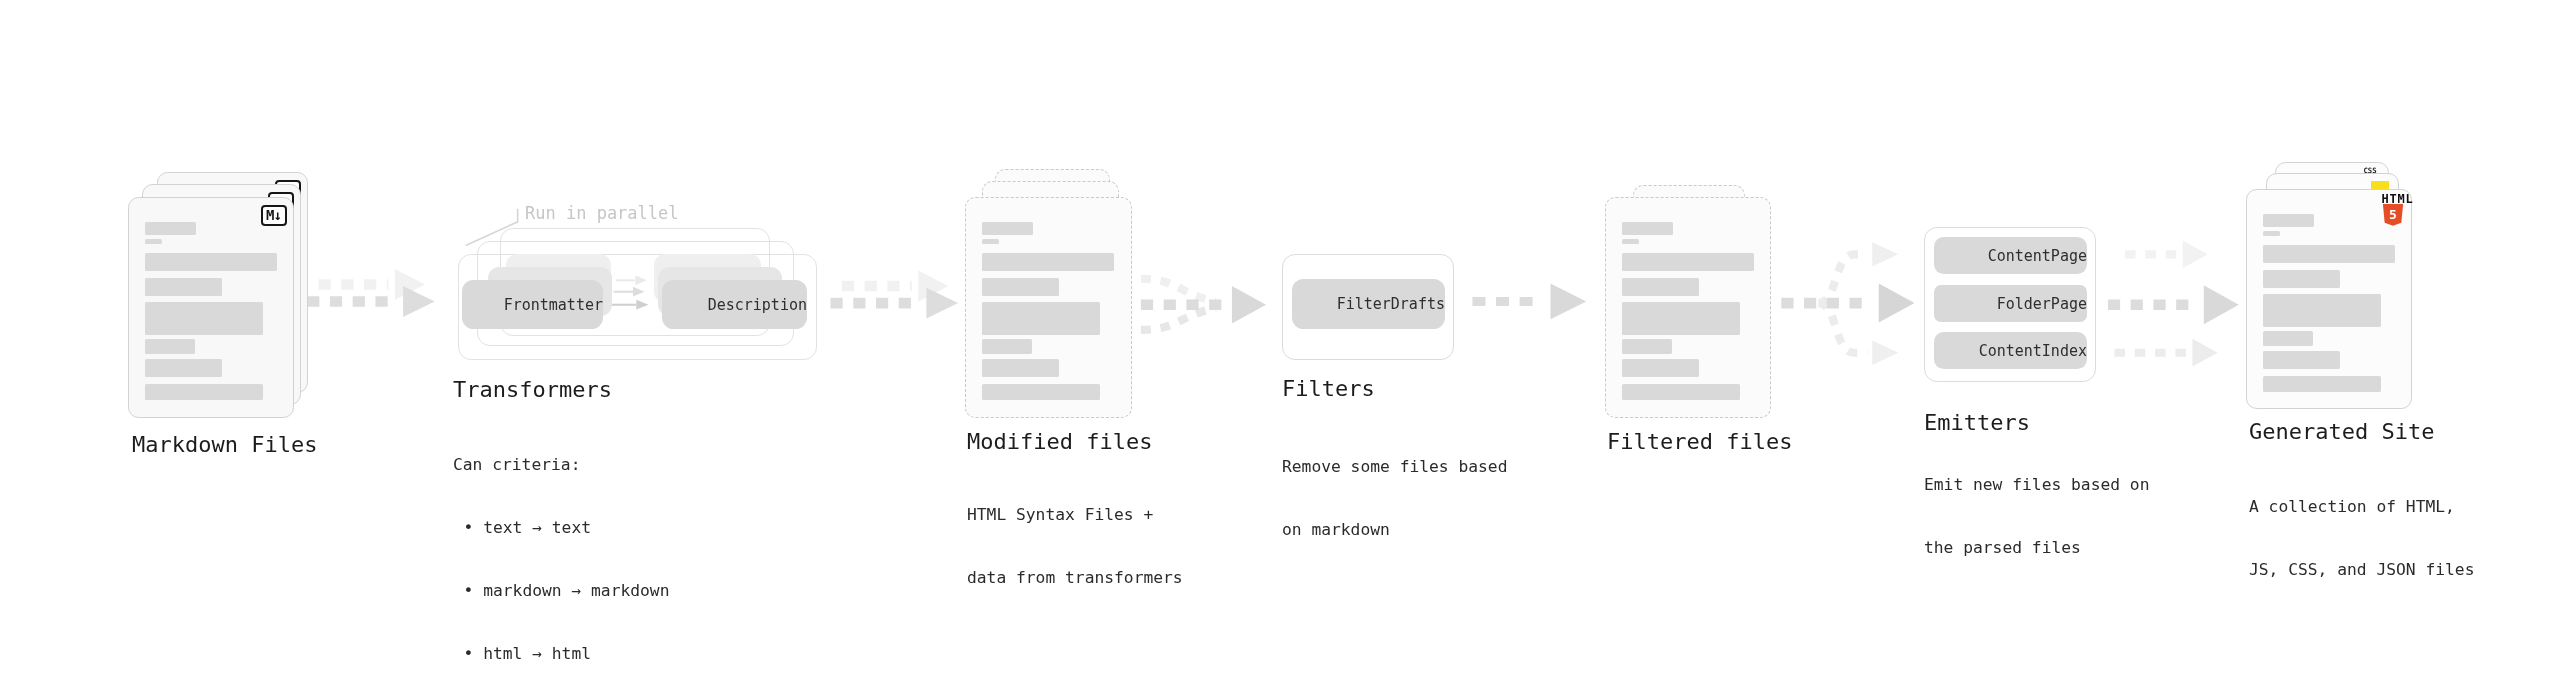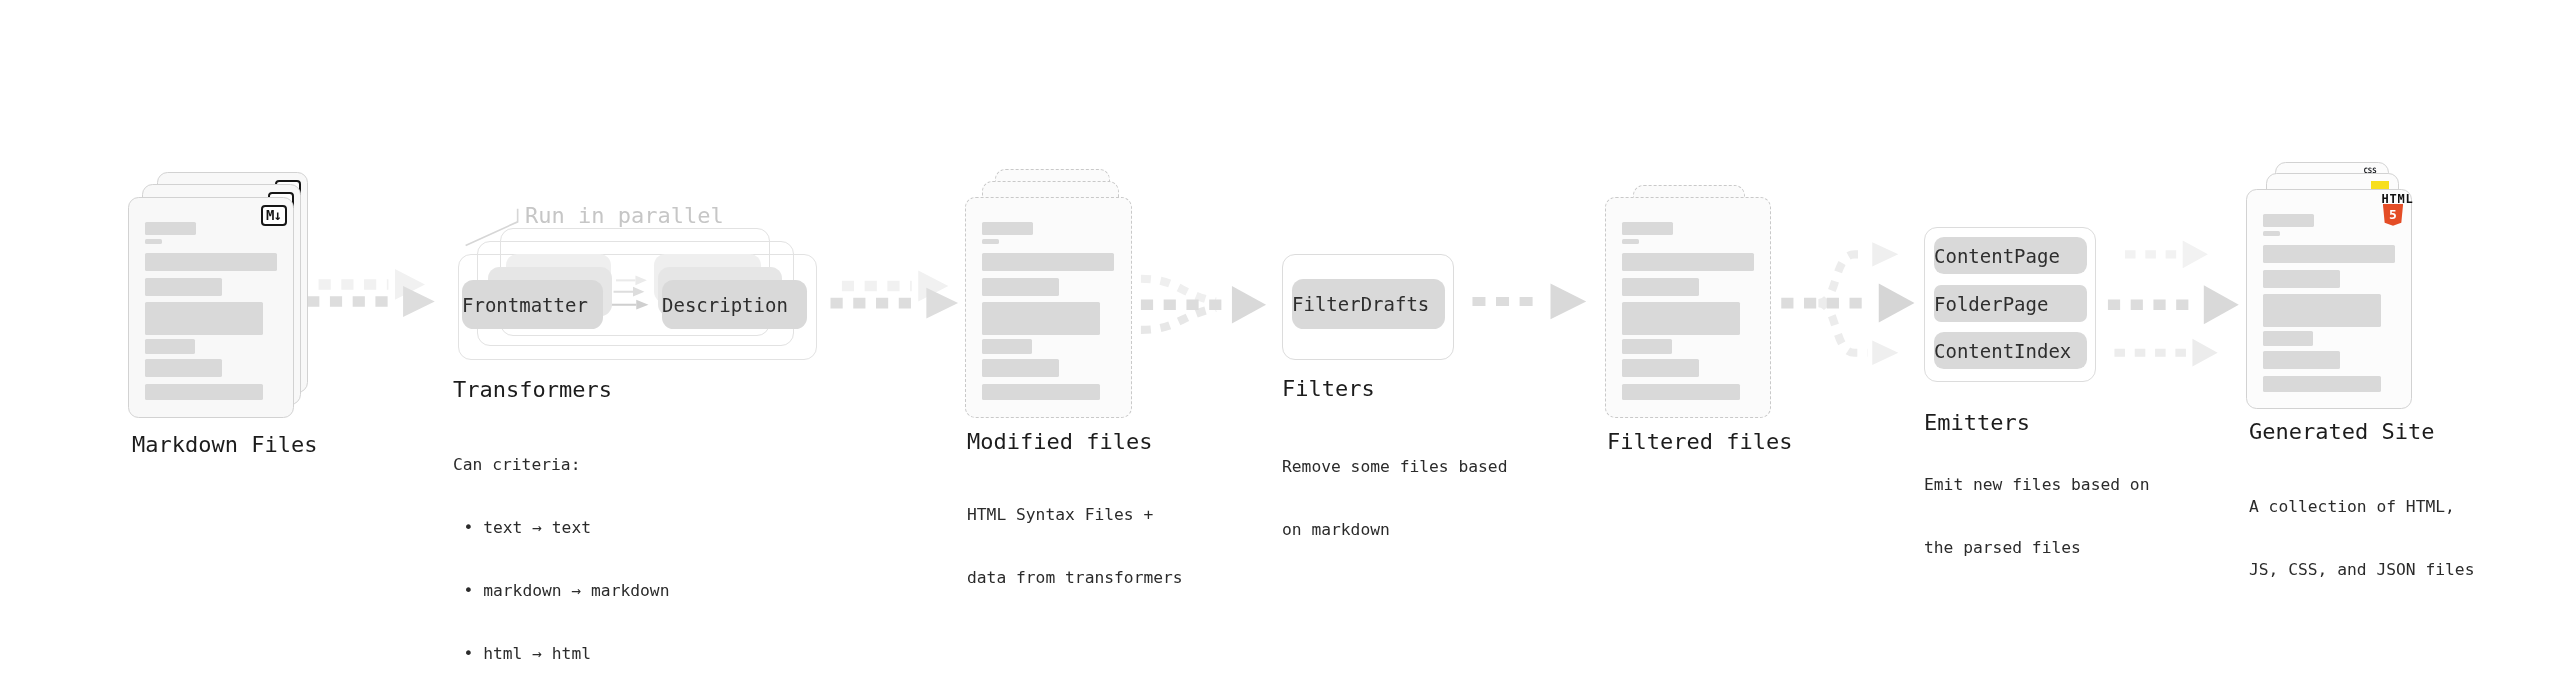--- a/index.html
+++ b/index.html
@@ -21,28 +21,28 @@
     line-height:6.5px;text-align:center;border-bottom:3.3px solid #2d63ed;padding-bottom:0.8px;}
   .js-badge{position:absolute;top:7.3px;right:9px;width:18px;height:7.3px;}
   .html5-badge{position:absolute;top:4.9px;right:6.5px;width:23px;text-align:center;}
   .html5-word{font-size:12px;font-weight:bold;color:#111;letter-spacing:0.8px;line-height:8.1px;text-align:right;}
   .html5-shield{width:20.3px;height:22px;margin:0.8px auto 0;display:flex;align-items:center;justify-content:center;
     clip-path:polygon(0 0,100% 0,91% 86%,50% 100%,9% 86%);}
   .html5-five{color:#fff;font-size:13px;font-weight:bold;line-height:13px;}
   
   .frame{position:absolute;border:1.6px solid #e2e2e2;border-radius:13px;box-sizing:border-box;background:transparent;}
   .panel{position:absolute;border:1.6px solid #dcdcdc;border-radius:13px;box-sizing:border-box;background:#ffffff;}
-  .pill{position:absolute;border-radius:11.4px;background:#d9d9d9;display:flex;align-items:center;justify-content:flex-start;
-    color:#2e2e2e;font-size:19px;white-space:nowrap;}
+  .pill{position:absolute;border-radius:11.4px;background:#d9d9d9;display:flex;align-items:center;justify-content:flex-end;
+    color:#2e2e2e;font-size:15px;white-space:nowrap;}
   .pill.ghost1{background:#e6e6e6;}
   .pill.ghost2{background:#efefef;}
   
   .stage-title{position:absolute;font-size:22px;color:#1c1c1c;white-space:nowrap;}
   .stage-sub{position:absolute;font-size:16.3px;color:#2b2b2b;line-height:21px;white-space:pre;}
-  .note-label{position:absolute;font-size:22px;color:#c6c6c6;white-space:nowrap;}
+  .note-label{position:absolute;font-size:17px;color:#c6c6c6;white-space:nowrap;}
   svg.overlay{position:absolute;left:0;top:0;pointer-events:none;}
 </style>
 </head>
 <body>
 
 <div id="canvas">
 
   <svg class="overlay" width="2576" height="681" viewBox="0 0 3170 838">
 
     <g>

